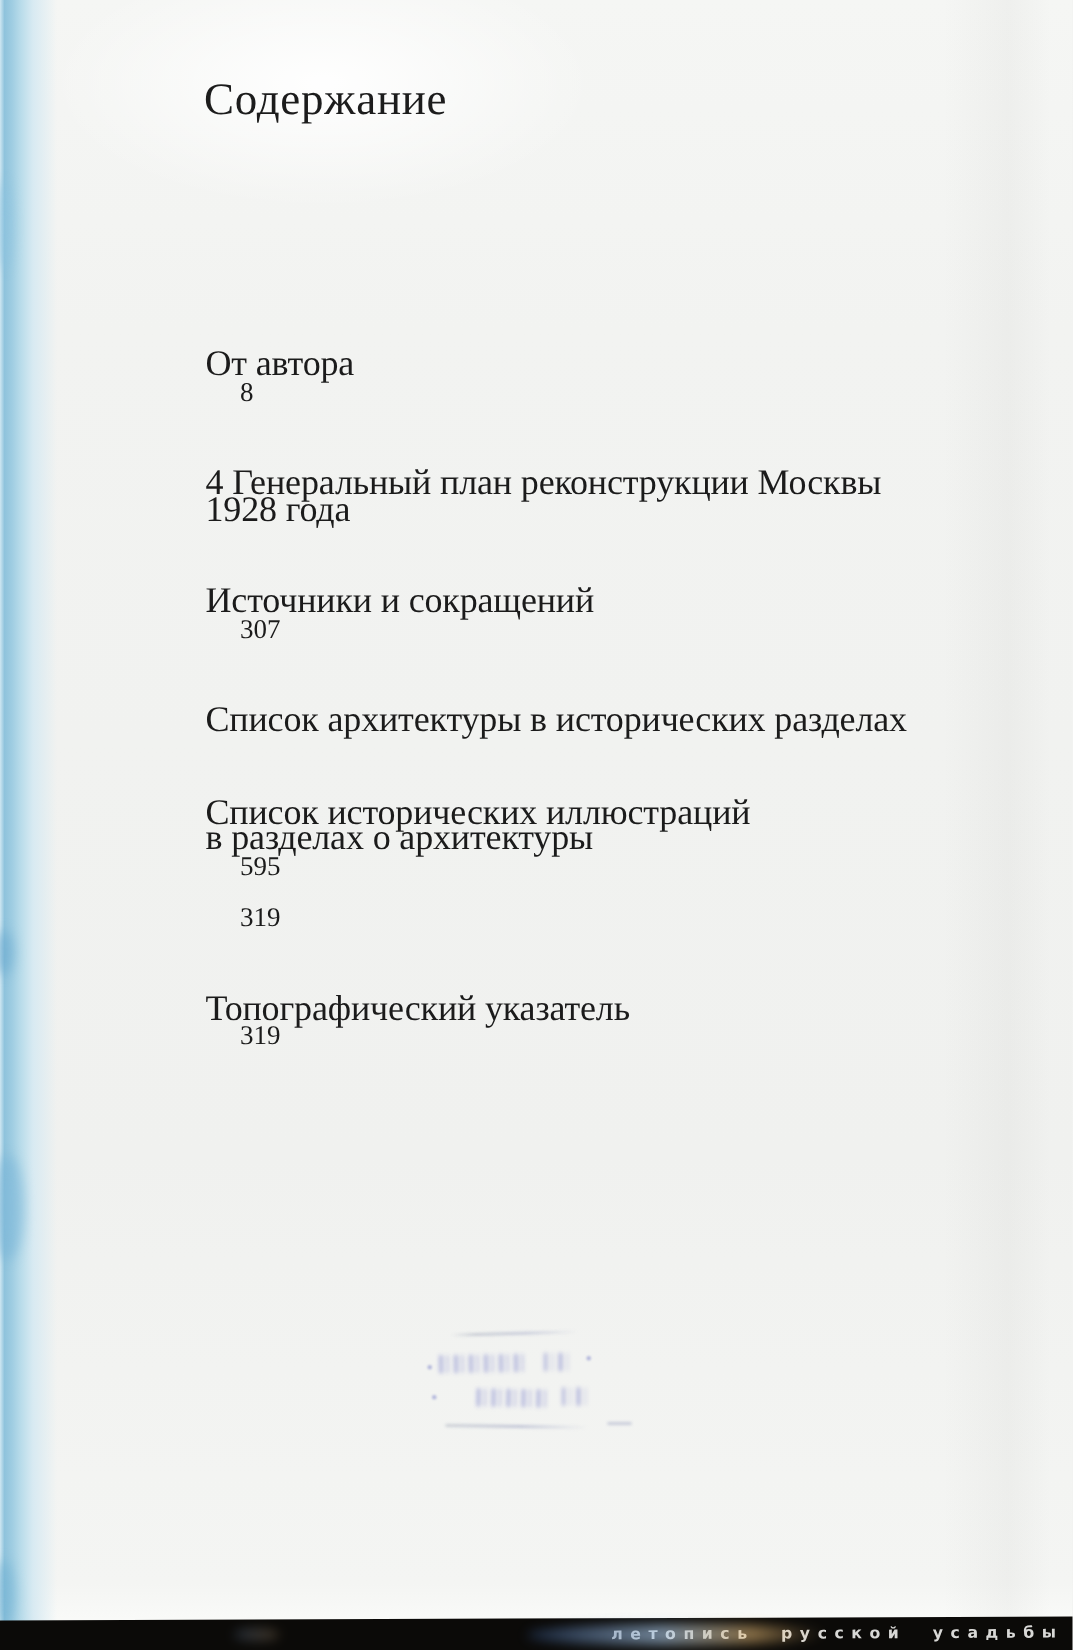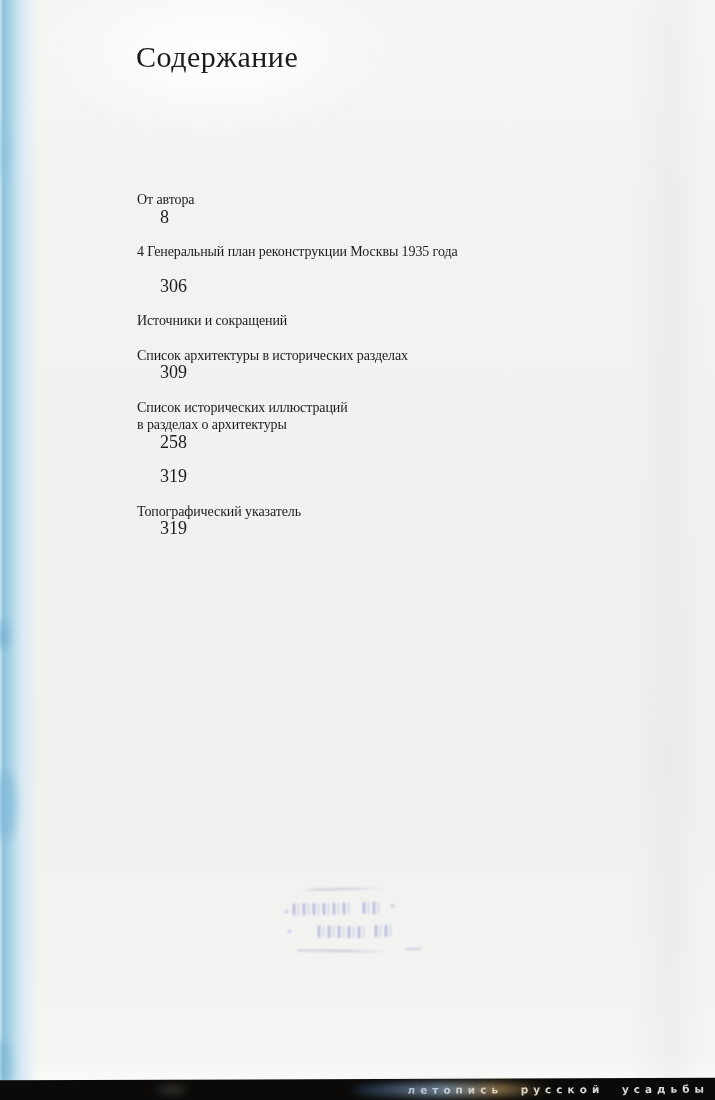--- a/index.html
+++ b/index.html
@@ -22,28 +22,28 @@
       #cfe7f2 0px, #8fc3dc 3px, #9fcde2 8px, #b9dcea 14px,
       #d8eaf2 22px, rgba(242,243,241,0) 38px);
   }
   .edge-blob{position:absolute;border-radius:50%;filter:blur(4px);}
   .edge-blob.b1{left:-6px;top:770px;width:22px;height:70px;background:rgba(120,180,215,.55);}
   .edge-blob.b2{left:-5px;top:620px;width:14px;height:30px;background:rgba(100,165,205,.5);}
   .edge-blob.b3{left:-6px;top:1040px;width:16px;height:45px;background:rgba(110,175,210,.5);}
   .edge-blob.b4{left:-4px;top:120px;width:12px;height:60px;background:rgba(140,195,225,.45);}
 
   .title{
-    position:absolute;left:136px;top:40px;margin:0;
+    position:absolute;left:136px;top:50px;margin:0;
     font-size:30px;font-weight:400;color:#1c1c1c;letter-spacing:.5px;
   }
   .toc{position:absolute;left:137px;top:191px;width:470px;}
   .toc-entry{margin:0 0 17px 0;}
   .toc-label{
-    font-size:14px;line-height:17.5px;color:#1b1b1b;
-    white-space:pre-line;letter-spacing:-0.1px;
+    font-size:24px;line-height:17.5px;color:#1b1b1b;
+    white-space:pre-line;letter-spacing:-0.1px;margin-top:44px;
   }
   .toc-page{
     font-size:18px;line-height:17.5px;color:#1b1b1b;
     padding-left:23px;
   }
 
   
   .stamp{position:absolute;left:283px;top:880px;width:135px;height:80px;}
   .stamp-line{position:absolute;filter:blur(1px);}
   .stamp-line.t{
@@ -106,36 +106,35 @@
   <div class="edge-blob b4"></div>
 
   <h1 class="title">Содержание</h1>
 
   <div class="toc">
     <div class="toc-entry">
       <div class="toc-label">От автора</div>
       <div class="toc-page">8</div>
     </div>
     <div class="toc-entry">
-      <div class="toc-label">4 Генеральный план реконструкции Москвы 1935 года</div>
+      <div class="toc-label">4 Генеральный план реконструкции Москвы 1928 года</div>
     </div>
     <div class="toc-entry">
-      <div class="toc-page">306</div>
     </div>
     <div class="toc-entry">
       <div class="toc-label">Источники и сокращений</div>
+      <div class="toc-page">307</div>
     </div>
     <div class="toc-entry">
       <div class="toc-label">Список архитектуры в исторических разделах</div>
-      <div class="toc-page">309</div>
     </div>
     <div class="toc-entry">
       <div class="toc-label">Список исторических иллюстраций
 в разделах о архитектуры</div>
-      <div class="toc-page">258</div>
+      <div class="toc-page">595</div>
     </div>
     <div class="toc-entry">
       <div class="toc-page">319</div>
     </div>
     <div class="toc-entry">
       <div class="toc-label">Топографический указатель</div>
       <div class="toc-page">319</div>
     </div>
   </div>
 

